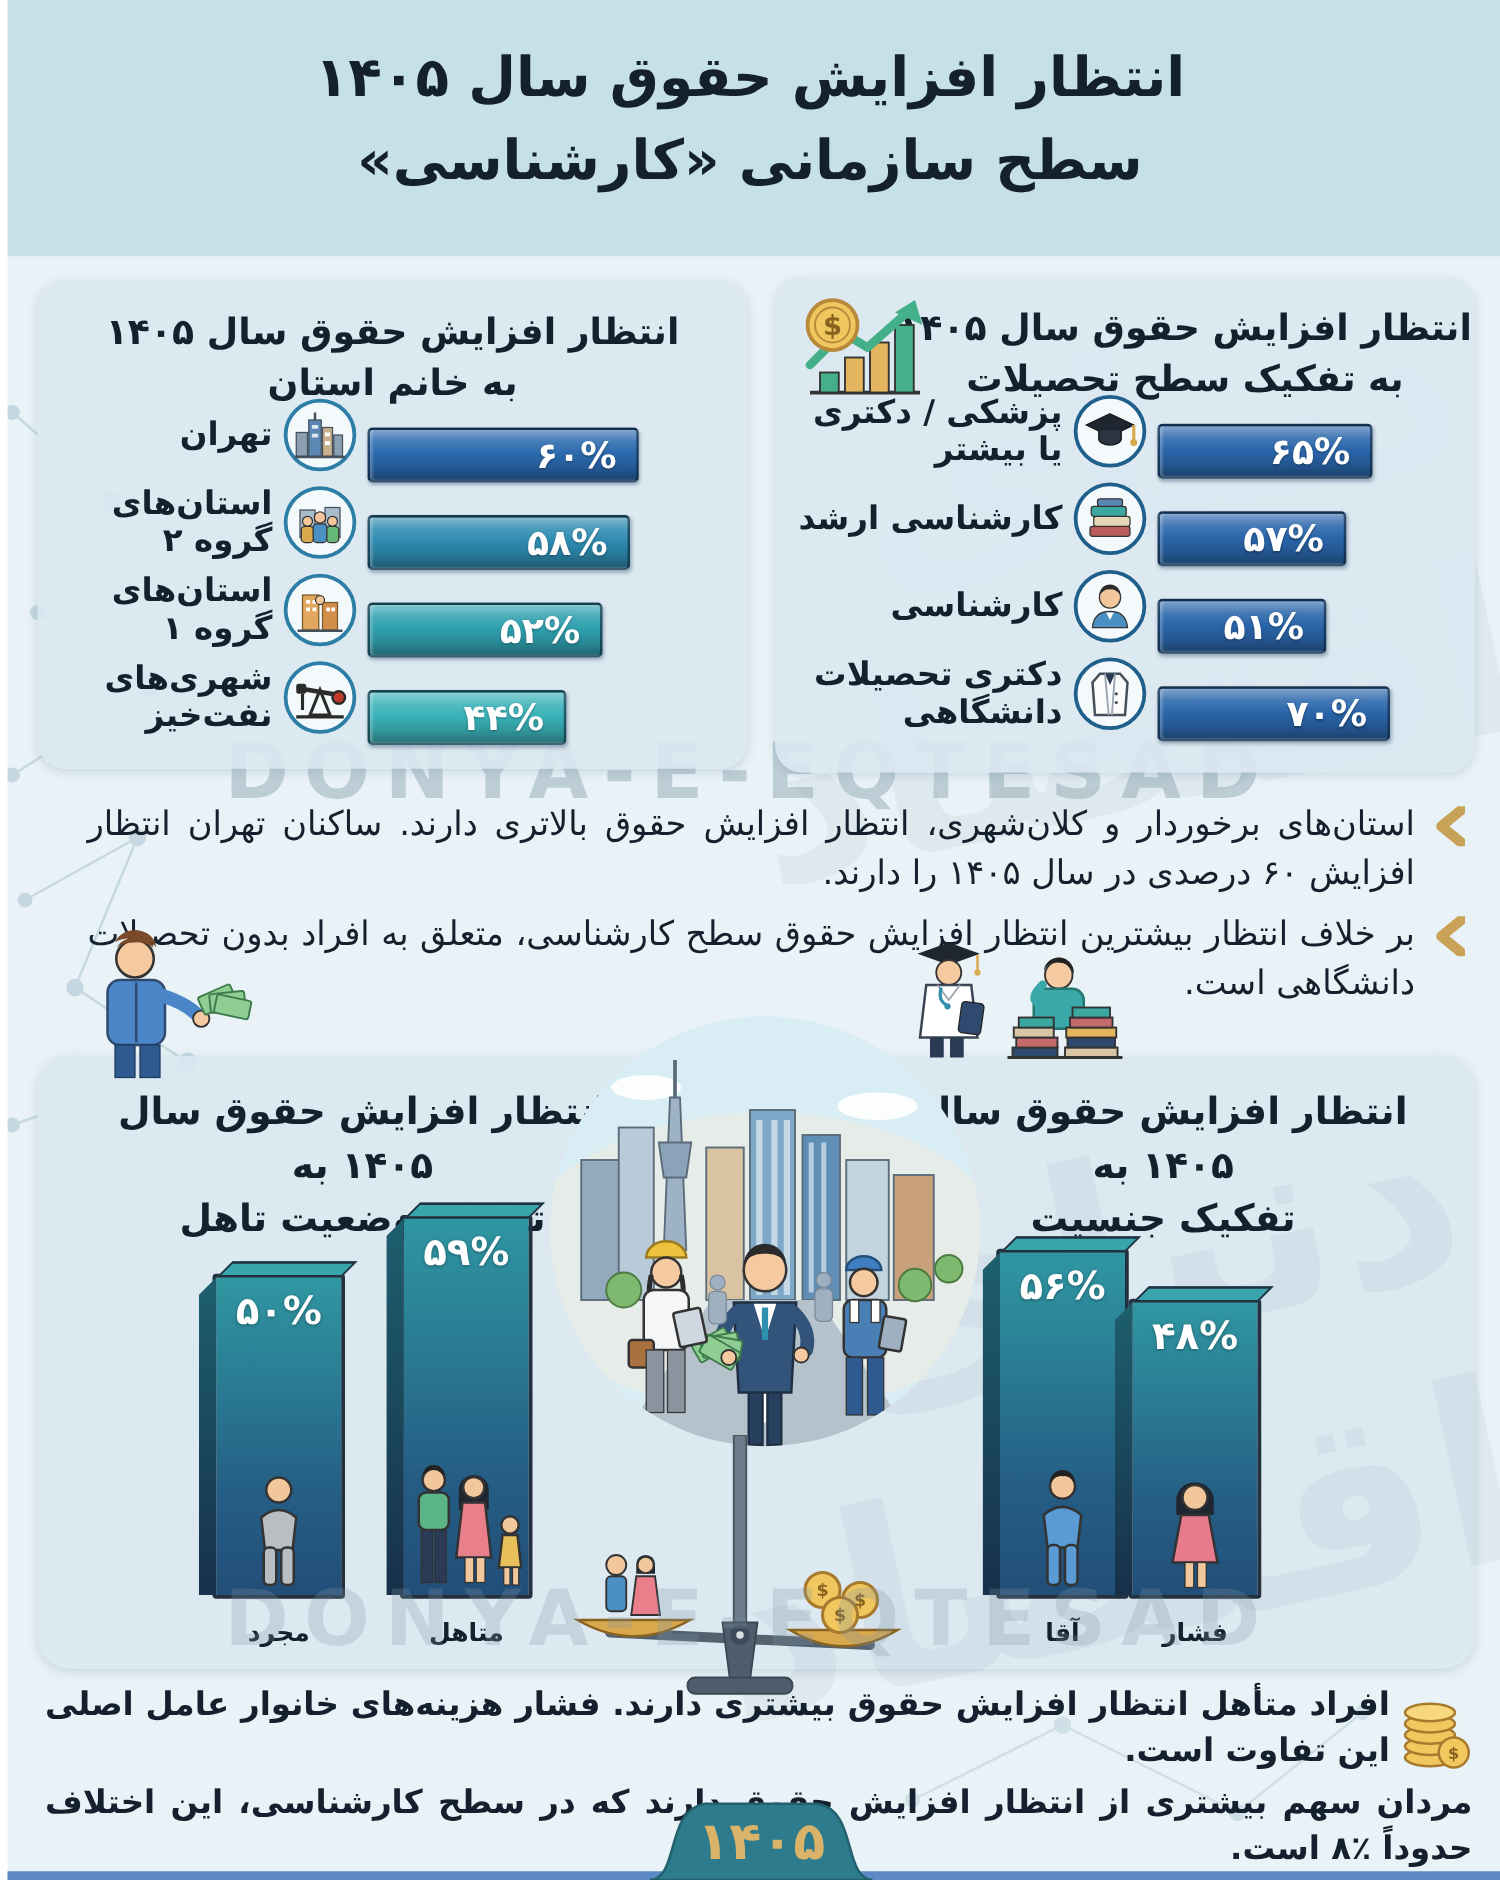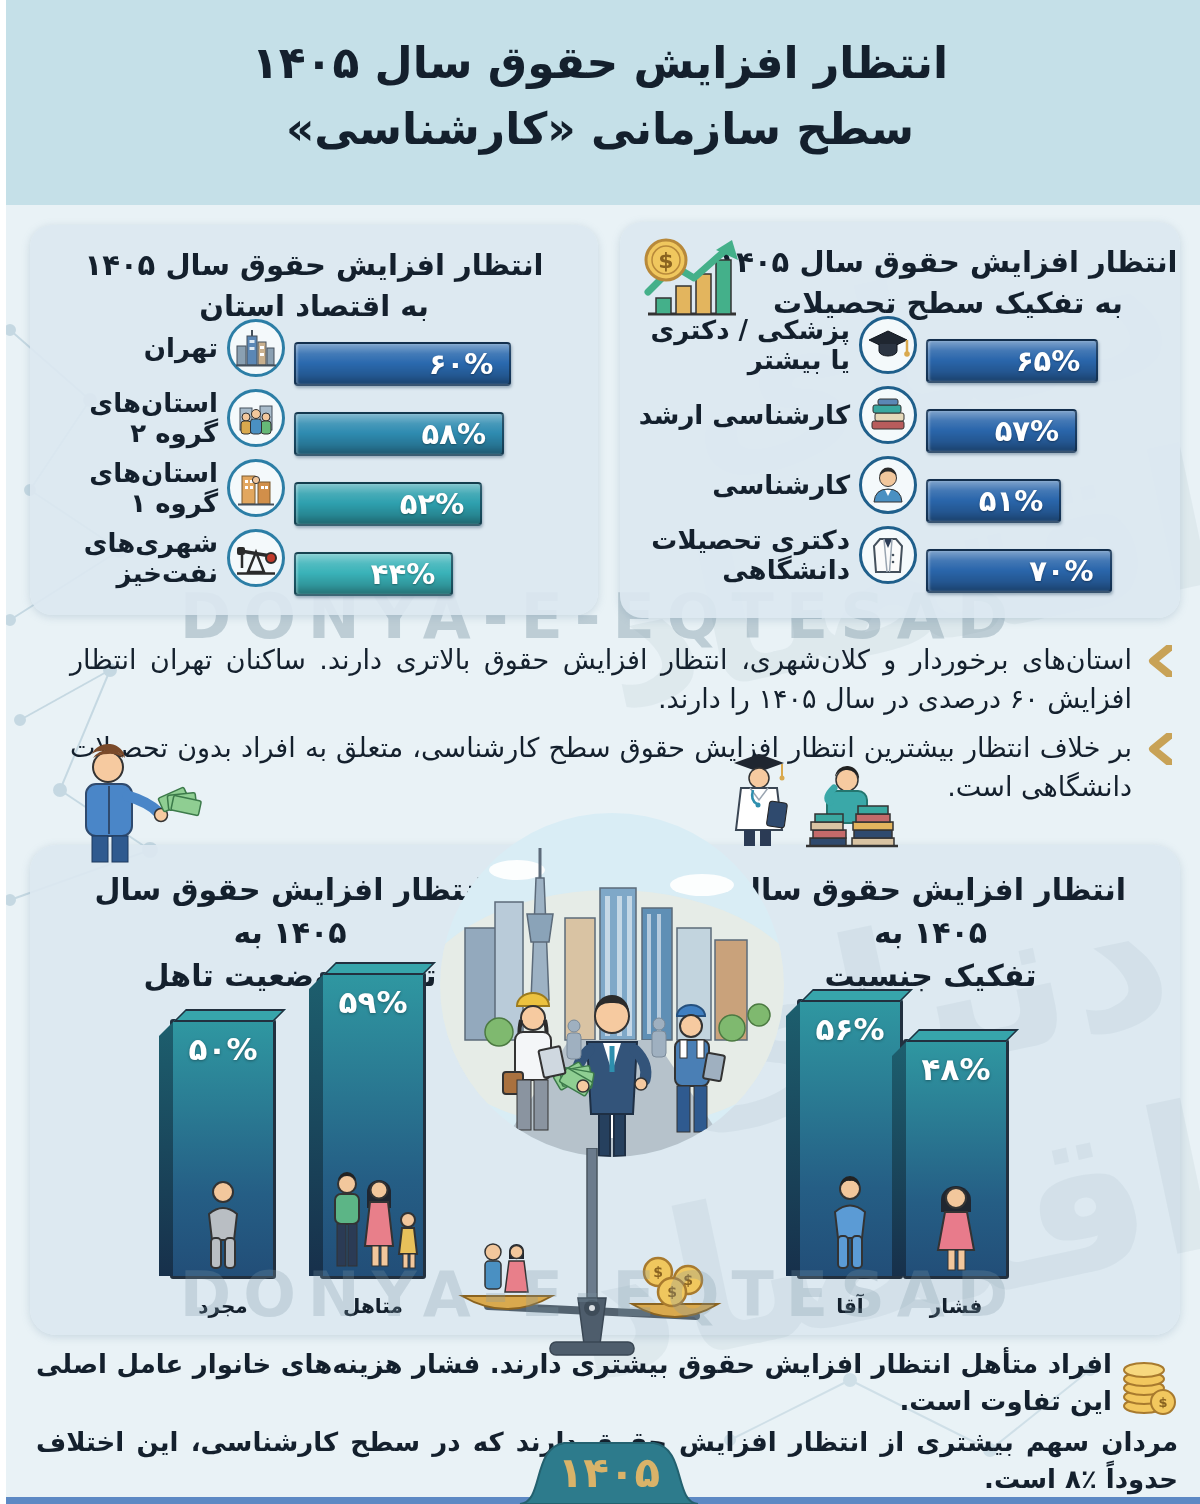--- a/index.html
+++ b/index.html
@@ -131,21 +131,21 @@
       <div>سطح سازمانی «کارشناسی»</div>
     </div>
   </div>
 
   <div class="wm wm-top">DONYA-E-EQTESAD</div>
   <div class="wm wm-bottom">DONYA-E-EQTESAD</div>
 
   <section class="panel" id="panel-province">
     <div class="ptitle">
       <div>انتظار افزایش حقوق سال ۱۴۰۵</div>
-      <div>به اقتصاد استان</div>
+      <div>به خانم استان</div>
     </div>
     <div class="rows">
 
       <div class="row">
         <div class="rlabel">تهران</div>
         <div class="circ">
           <svg width="44" height="44" viewBox="0 0 44 44">
             <line x1="18" y1="10" x2="18" y2="4" stroke="#44505c" stroke-width="2"></line>
             <rect x="3" y="20" width="9" height="19" fill="#8aa0b2" stroke="#44505c"></rect>
             <rect x="13" y="10" width="10" height="29" fill="#5b87b5" stroke="#44505c"></rect>

